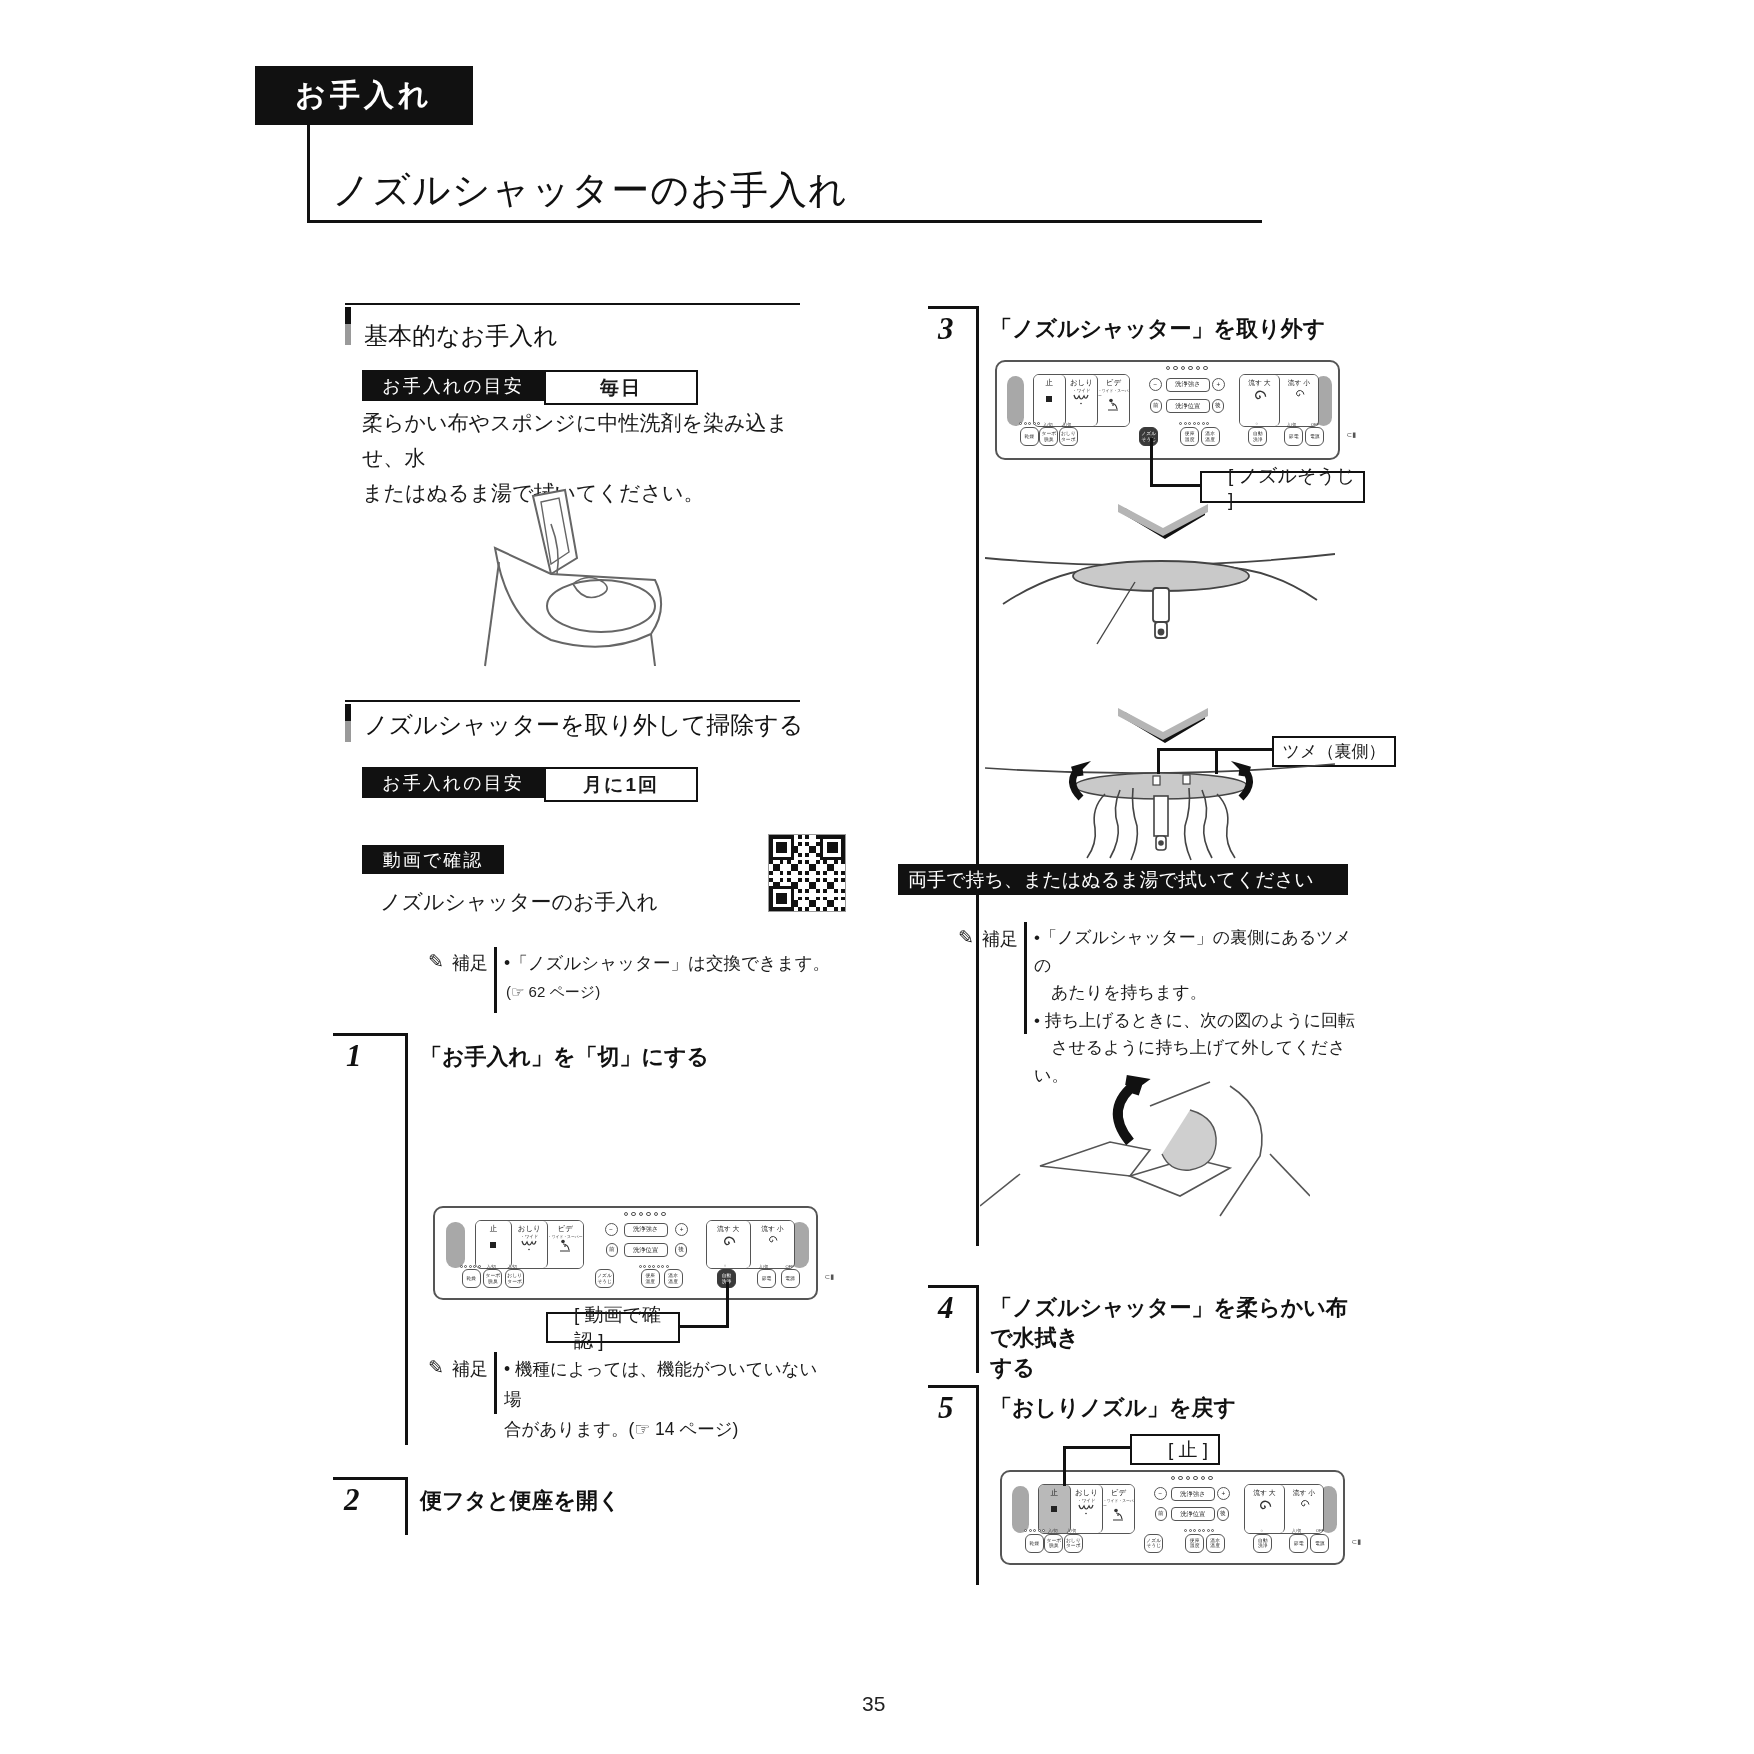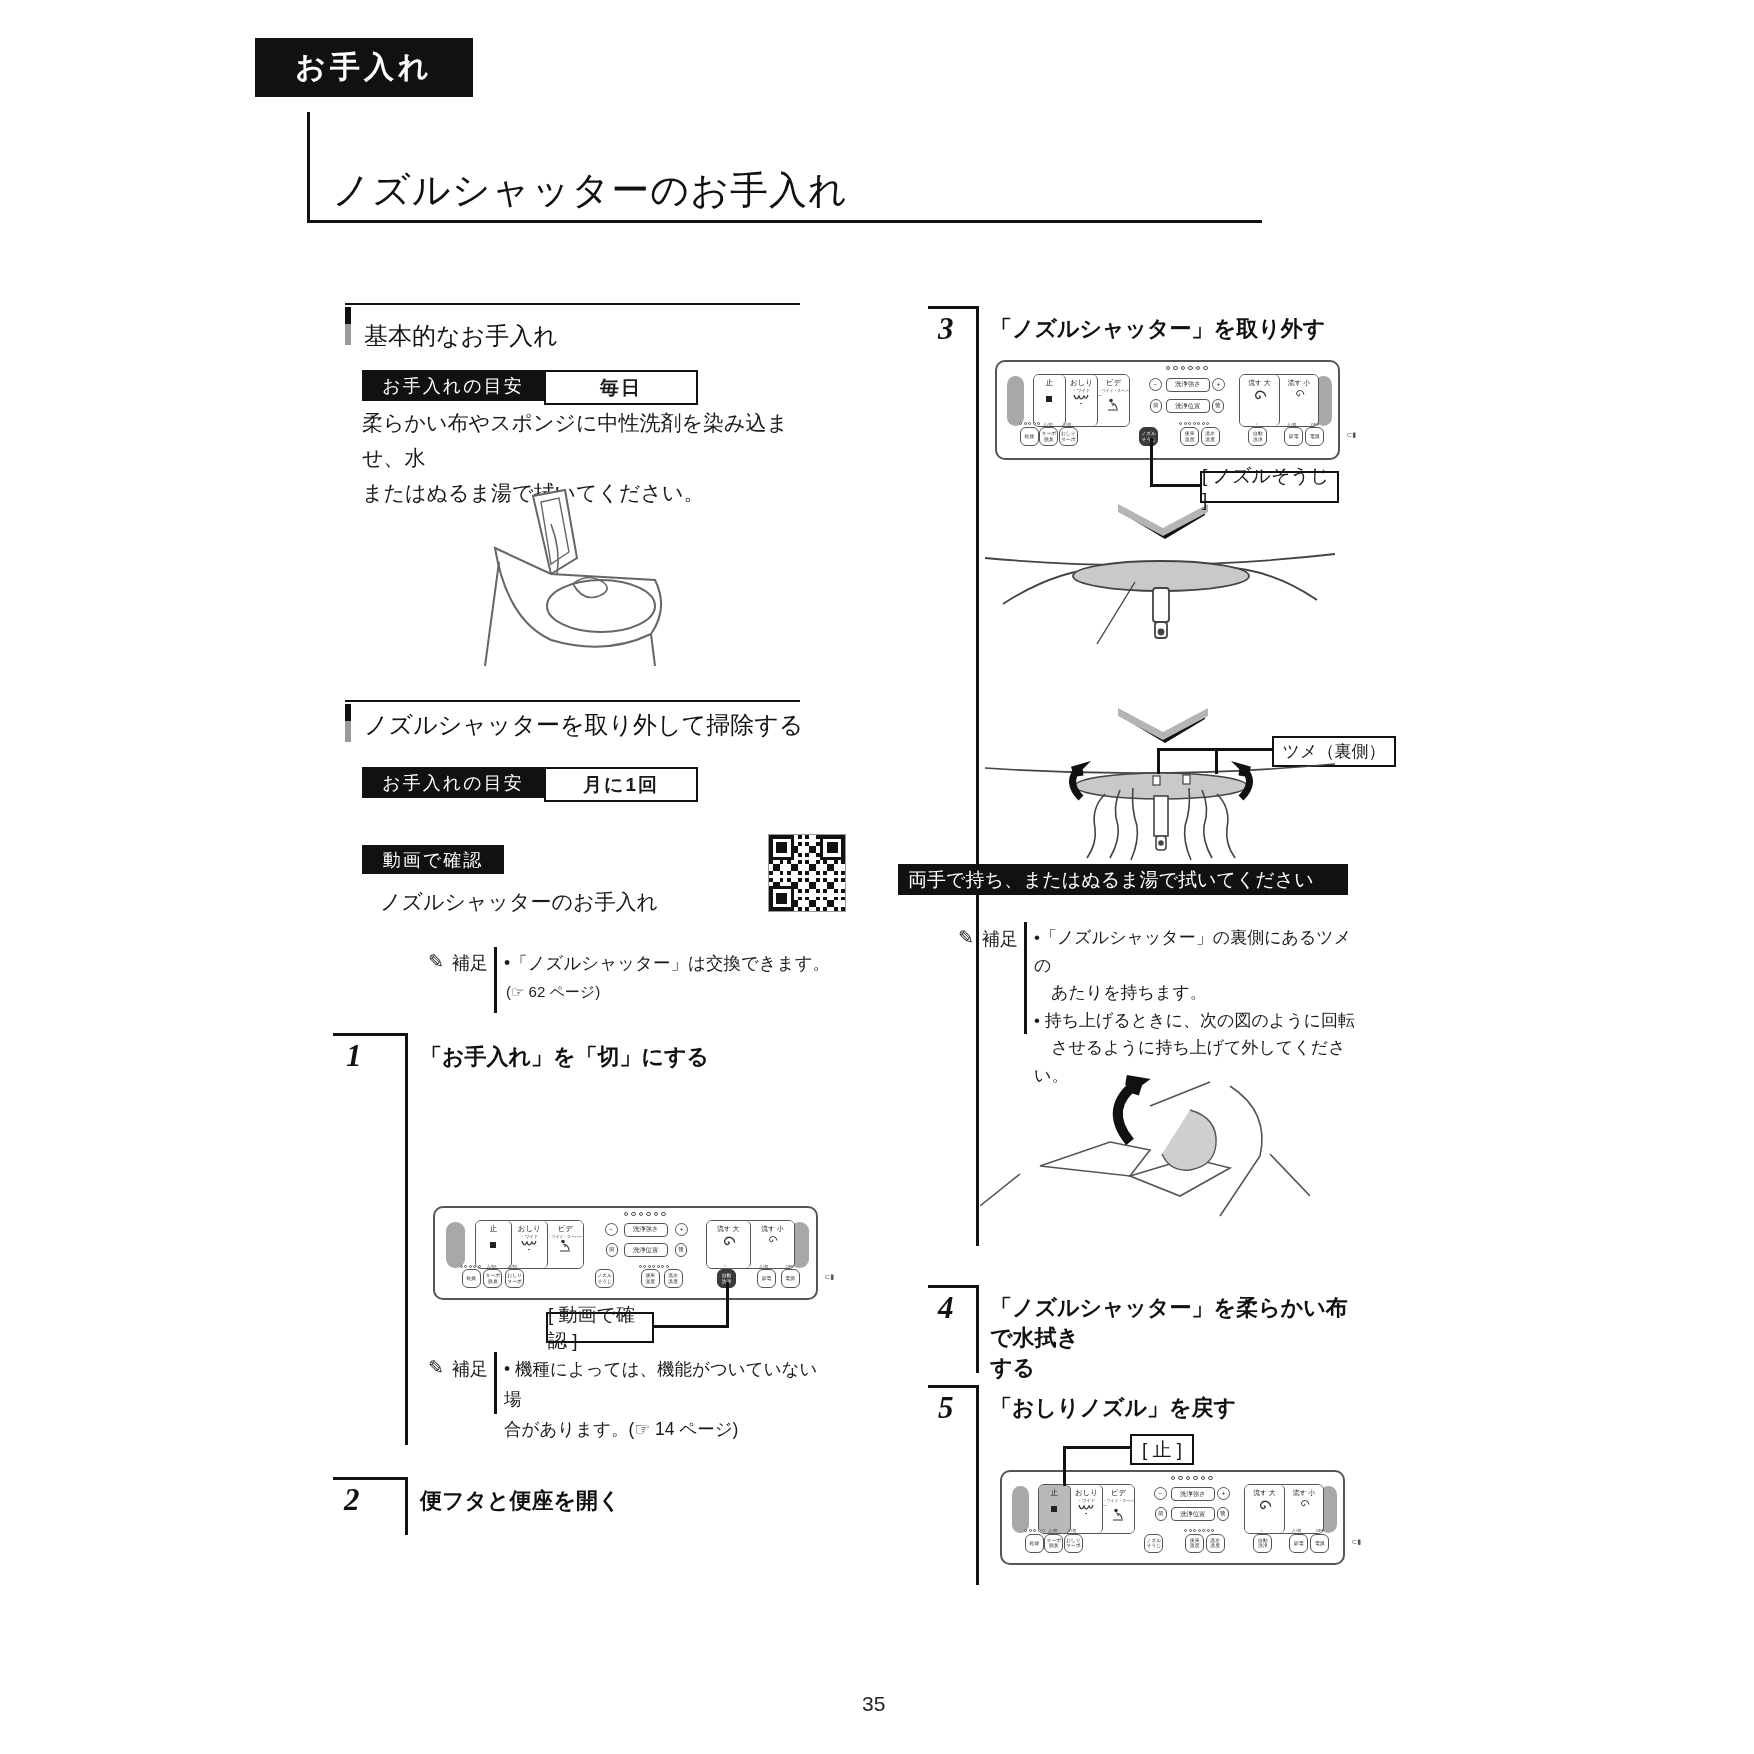--- a/index.html
+++ b/index.html
@@ -2,21 +2,21 @@
 <html><head>
 <meta charset="utf-8">
 <style>
   html,body{margin:0;padding:0;background:#e8e8e8;}
   .page{position:relative;width:1754px;height:1754px;background:#ffffff;
         font-family:"Liberation Sans","DejaVu Sans",sans-serif;color:#1a1a1a;overflow:hidden;}
   .abs{position:absolute;}
   .pre{white-space:pre-line;}
   
   .chapter-tag{background:#111;color:#fff;display:flex;align-items:center;justify-content:center;
-               font-size:30px;font-weight:bold;letter-spacing:4px;}
+               font-size:30px;font-weight:bold;letter-spacing:4px;margin-top:28px;}
   .page-title{font-size:38px;letter-spacing:1px;color:#111;}
   .vrule{background:#111;}
   .hrule{background:#111;}
   
   .sec-top{border-top:2.5px solid #111;}
   .sec-bar{background:linear-gradient(#111 0 45%,#9a9a9a 45% 100%);}
   .sec-title{font-size:24px;color:#111;}
   
   .badge-black{background:#111;color:#fff;display:flex;align-items:center;justify-content:center;
                font-size:18px;letter-spacing:2px;}
@@ -30,21 +30,21 @@
   .note-text{font-size:17.5px;line-height:30px;}
   .note-ref{font-size:15px;color:#222;}
   
   .step-top{border-top:3px solid #111;}
   .step-num{font-family:"Liberation Serif","DejaVu Serif",serif;font-style:italic;font-weight:bold;
             font-size:31px;color:#111;}
   .step-title{font-size:22px;font-weight:bold;color:#111;line-height:30px;}
   .step-body{font-size:20.5px;line-height:29px;}
   
   .callout-box{border:2.5px solid #111;background:#fff;display:flex;align-items:center;justify-content:center;
-               font-size:19px;z-index:5;}
+               font-size:19px;z-index:5;padding-left:26px;}
   .conn{background:#111;z-index:4;}
   
   .caption-black{background:#111;color:#fff;font-size:19px;line-height:26px;padding:3px 10px;
                  box-sizing:border-box;display:flex;flex-direction:column;justify-content:center;}
   .label-box{border:2px solid #111;background:#fff;display:flex;align-items:center;justify-content:center;
              font-size:17px;}
   
   .panel{border:2px solid #555;border-radius:10px;background:#fff;box-sizing:border-box;}
   .panel *{box-sizing:border-box;}
   .p-pill{position:absolute;background:#a8a8a8;border-radius:9px;}

